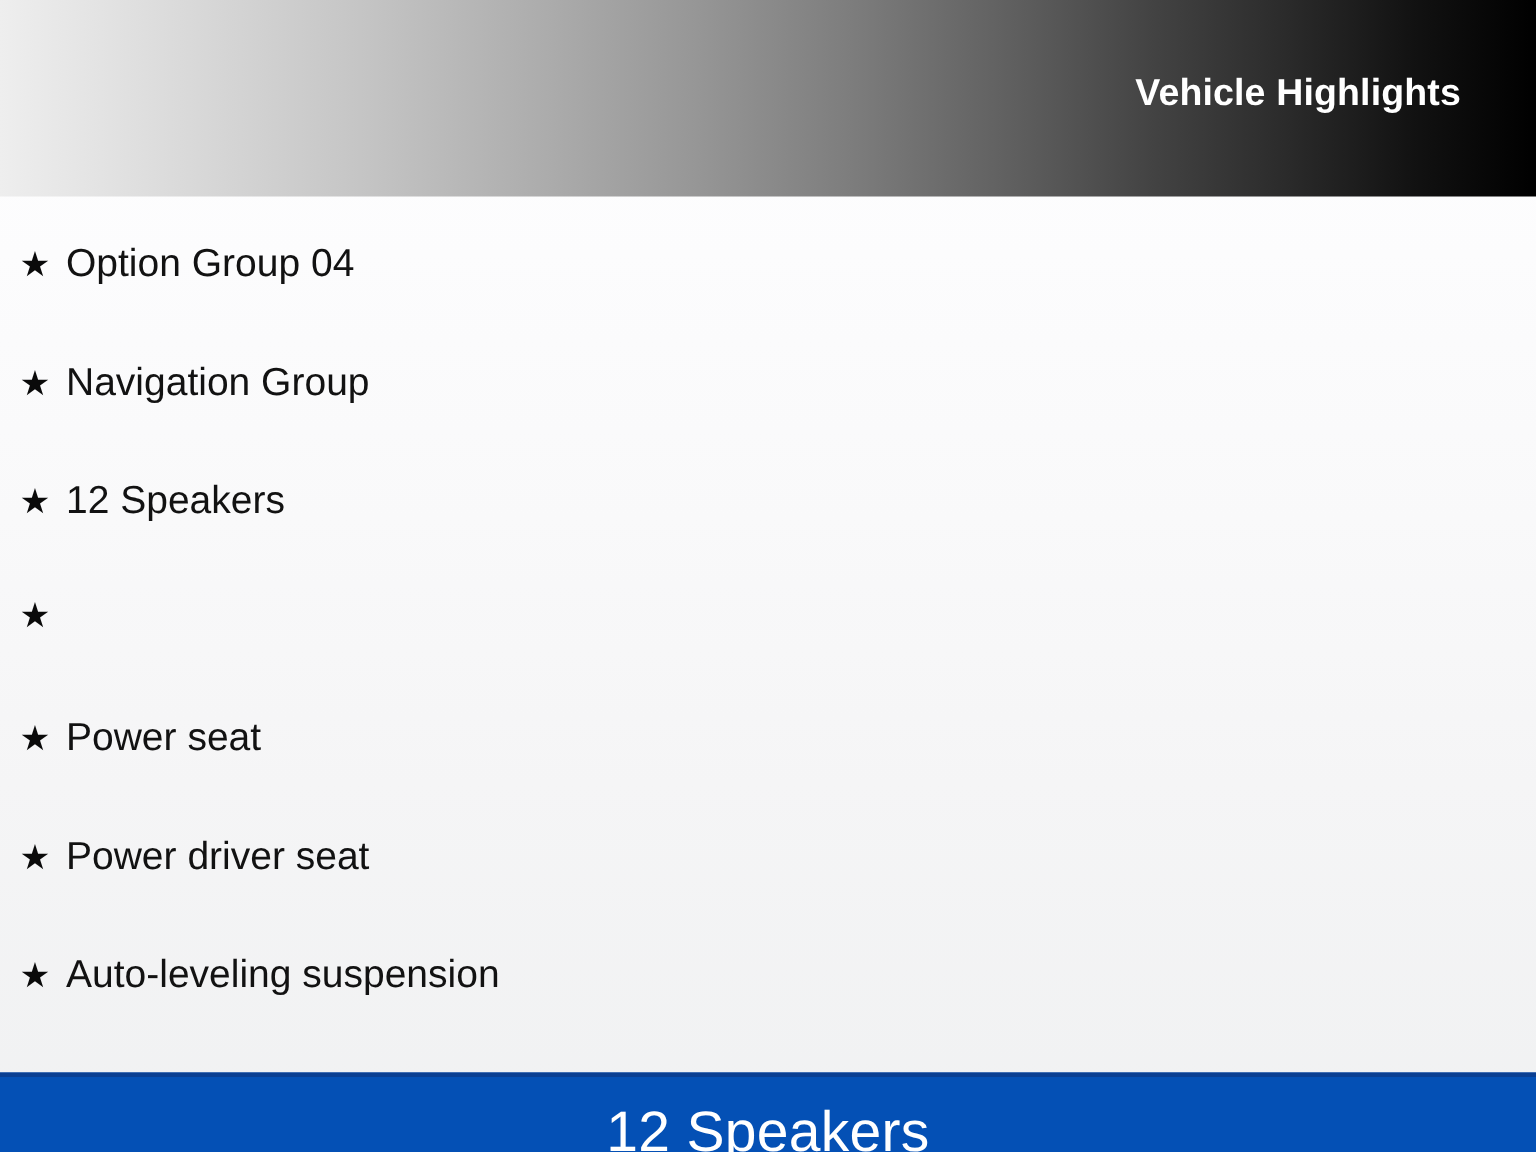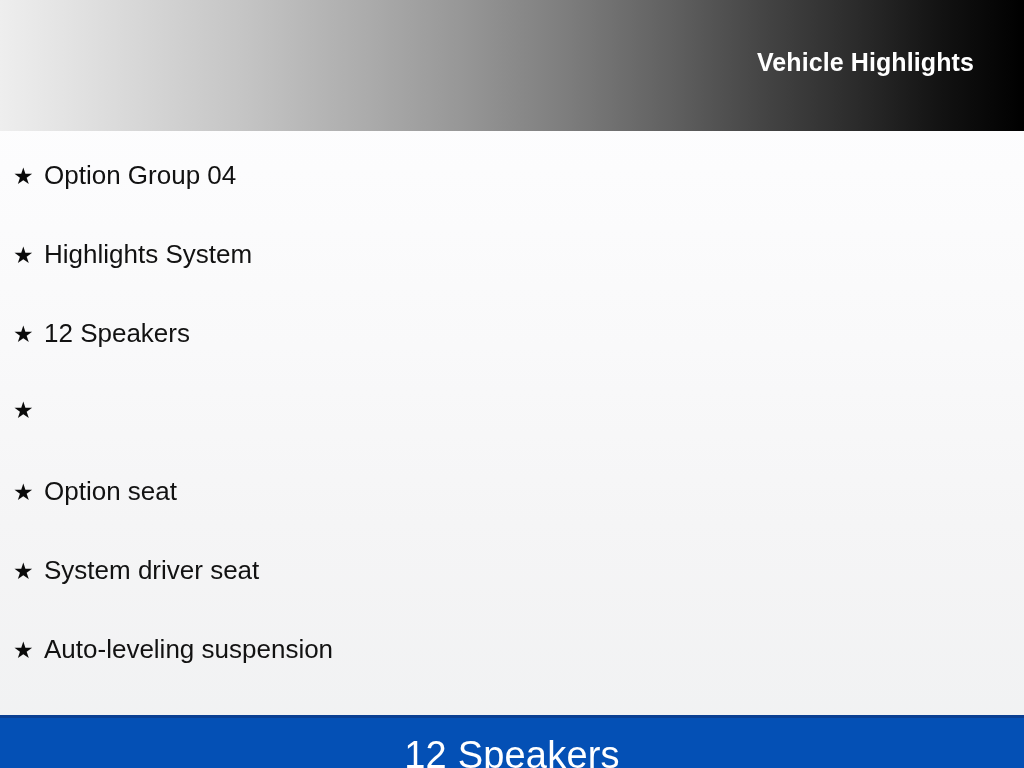--- a/index.html
+++ b/index.html
@@ -130,40 +130,40 @@
   <div class="body-area">
     <ul class="highlight-list">
 
       <li class="highlight-item">
         <span class="bullet-star">★</span>
         <span class="highlight-label">Option Group 04</span>
       </li>
 
       <li class="highlight-item">
         <span class="bullet-star">★</span>
-        <span class="highlight-label">Highlights System</span>
+        <span class="highlight-label">Navigation Group</span>
       </li>
 
       <li class="highlight-item">
         <span class="bullet-star">★</span>
         <span class="highlight-label">12 Speakers</span>
       </li>
 
       <li class="highlight-item">
         <span class="bullet-star">★</span>
       </li>
 
       <li class="highlight-item">
         <span class="bullet-star">★</span>
-        <span class="highlight-label">Option seat</span>
+        <span class="highlight-label">Power seat</span>
       </li>
 
       <li class="highlight-item">
         <span class="bullet-star">★</span>
-        <span class="highlight-label">System driver seat</span>
+        <span class="highlight-label">Power driver seat</span>
       </li>
 
       <li class="highlight-item">
         <span class="bullet-star">★</span>
         <span class="highlight-label">Auto-leveling suspension</span>
       </li>
 
     </ul>
   </div>
 

